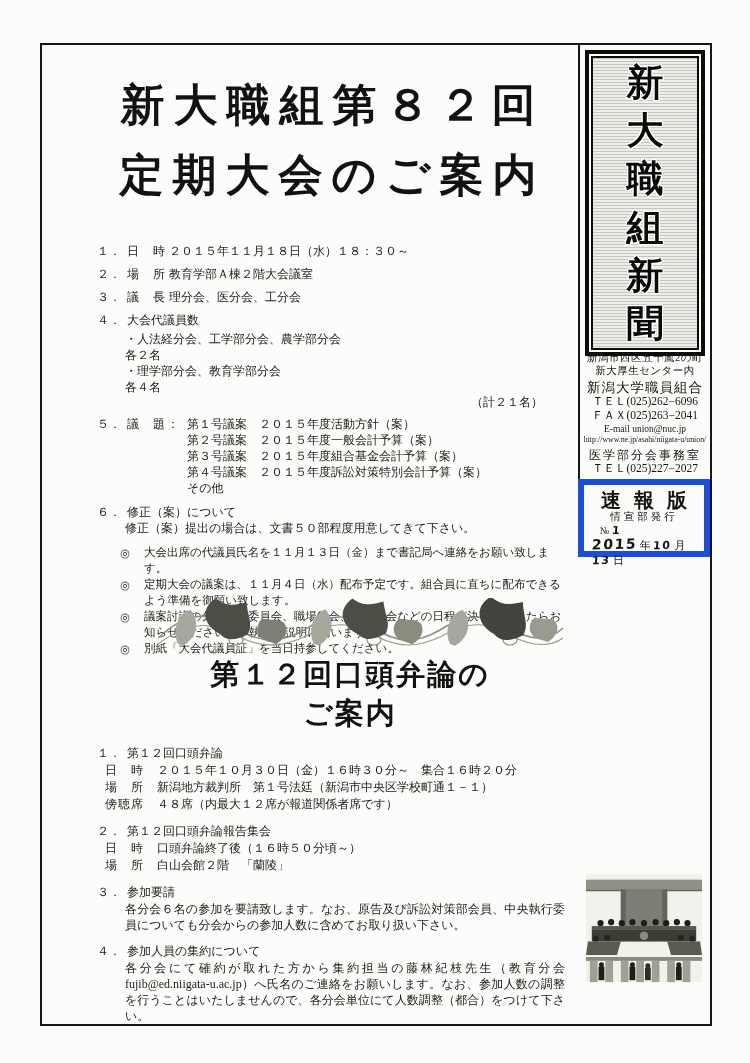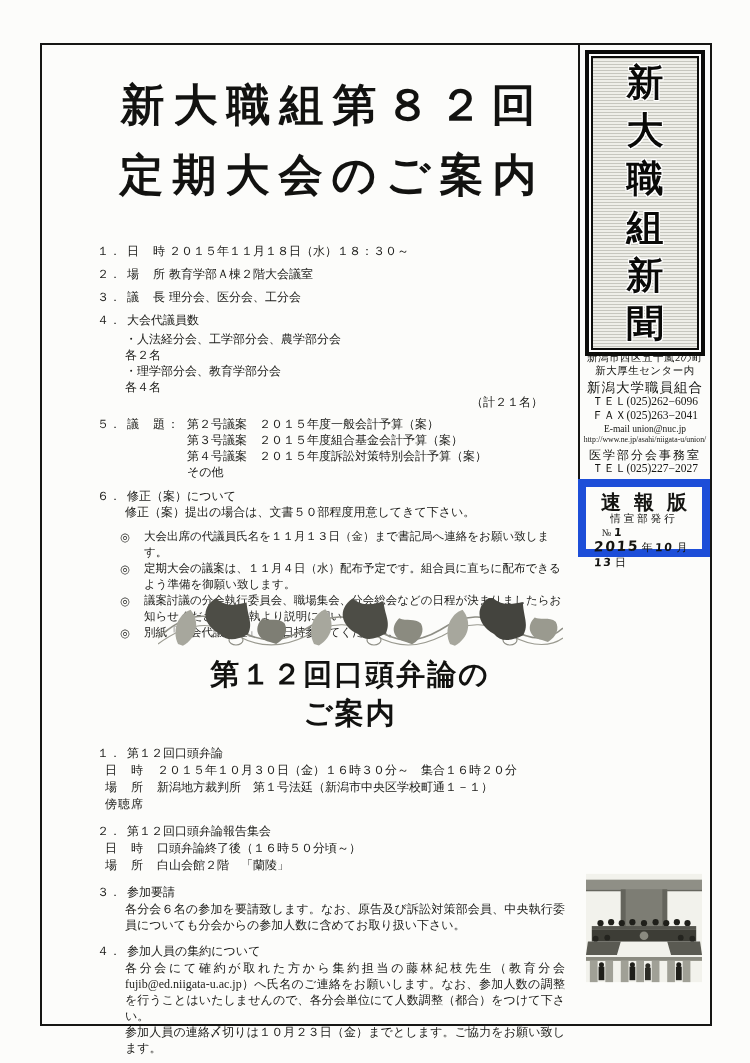--- a/index.html
+++ b/index.html
@@ -72,21 +72,21 @@
   }
   .contact{position:absolute;left:538px;top:306px;width:130px;text-align:center;color:#151512;}
   .c-addr{font-size:10.5px;letter-spacing:0.5px;line-height:13px;}
   .c-org{font-size:13.5px;letter-spacing:1px;margin-top:3px;line-height:15px;}
   .c-tel{font-size:11.5px;line-height:13.5px;}
   .c-email{font-size:9.5px;margin-top:2px;line-height:11px;}
   .c-url{font-size:7.8px;white-space:nowrap;line-height:10px;}
   .c-med{font-size:12px;letter-spacing:2px;margin-top:3px;line-height:14px;}
   .bulletin-box{
     position:absolute;left:536px;top:434px;width:132px;height:78px;
-    border:8px solid #1d4ed8;box-sizing:border-box;padding-top:4px;color:#141411;
+    border:6px solid #1d4ed8;box-sizing:border-box;padding-top:4px;color:#141411;
   }
   .b-title{text-align:center;font-weight:bold;font-size:20px;letter-spacing:13px;padding-left:13px;line-height:22px;}
   .b-issuer{text-align:center;font-size:10.5px;letter-spacing:3px;line-height:12px;}
   .b-no{margin:2px 0 0 16px;font-size:10px;line-height:11px;}
   .b-date{margin:1px 0 0 8px;font-size:11px;line-height:14px;}
   .hand{
     font-family:"DejaVu Sans",sans-serif;font-weight:bold;font-size:14px;
     letter-spacing:1.5px;display:inline-block;transform:skewX(-5deg) rotate(-1deg);
   }
   .hand-small{font-size:11px;}
@@ -135,20 +135,21 @@
       </div>
       <div class="total">（計２１名）</div>
 
       <div class="agenda">
         <div class="agenda-left">
           <span class="no">５．</span>
           <span class="lbl">議　題</span>
           <span>：</span>
         </div>
         <div class="agenda-rows">
+          <div>第１号議案　２０１５年度活動方針（案）</div>
           <div>第２号議案　２０１５年度一般会計予算（案）</div>
           <div>第３号議案　２０１５年度組合基金会計予算（案）</div>
           <div>第４号議案　２０１５年度訴訟対策特別会計予算（案）</div>
           <div>その他</div>
         </div>
       </div>
 
       <div class="amendment">
         <div class="row" style="margin-bottom:0;">
           <span class="no">６．</span>
@@ -213,20 +214,21 @@
       <div class="s2row">
         <span class="lbl2">日　時</span>
         <span class="val2">２０１５年１０月３０日（金）１６時３０分～　集合１６時２０分</span>
       </div>
       <div class="s2row">
         <span class="lbl2">場　所</span>
         <span class="val2">新潟地方裁判所　第１号法廷（新潟市中央区学校町通１－１）</span>
       </div>
       <div class="s2row">
         <span class="lbl2">傍聴席</span>
+        <span class="val2">４８席（内最大１２席が報道関係者席です）</span>
       </div>
 
       <div class="gap10"></div>
 
       <div class="s2head">
         <span class="no">２．</span>
         <span>第１２回口頭弁論報告集会</span>
       </div>
       <div class="s2row">
         <span class="lbl2">日　時</span>
@@ -245,21 +247,20 @@
       </div>
       <div class="s2para">各分会６名の参加を要請致します。なお、原告及び訴訟対策部会員、中央執行委員についても分会からの参加人数に含めてお取り扱い下さい。</div>
 
       <div class="gap10"></div>
 
       <div class="s2head">
         <span class="no">４．</span>
         <span>参加人員の集約について</span>
       </div>
       <div class="s2para">各分会にて確約が取れた方から集約担当の藤林紀枝先生（教育分会　fujib@ed.niigata-u.ac.jp）へ氏名のご連絡をお願いします。なお、参加人数の調整を行うことはいたしませんので、各分会単位にて人数調整（都合）をつけて下さい。</div>
-      <div class="s2para">参加人員の連絡〆切りは１０月２３日（金）までとします。ご協力をお願い致します。</div>
     </div>
 
     <div class="divider"></div>
 
     <div class="masthead-box">
       <div class="masthead-inner">
         <span>新</span>
         <span>大</span>
         <span>職</span>
         <span>組</span>

